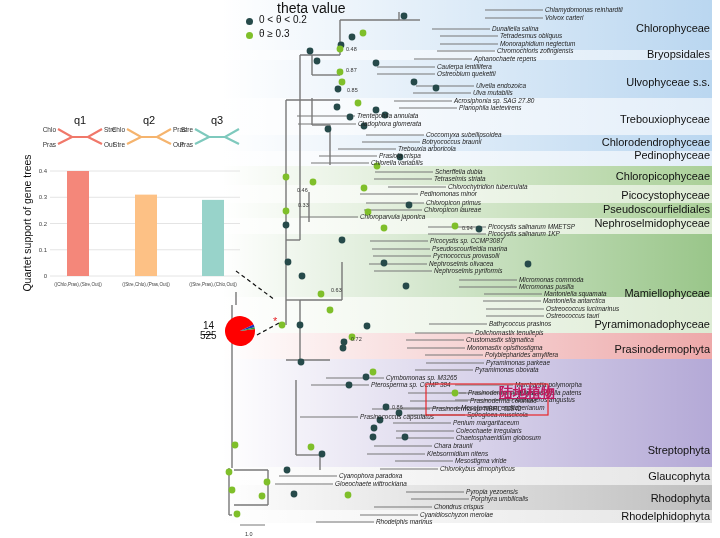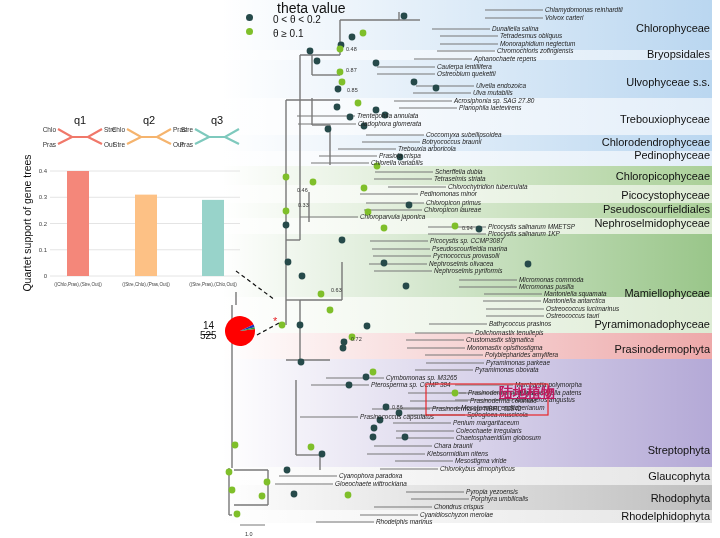--- a/index.html
+++ b/index.html
@@ -2,21 +2,21 @@
 <html><head>
 <meta charset="utf-8">
 <style>
   html,body{margin:0;padding:0;background:#fff;}
   body{width:720px;height:538px;position:relative;overflow:hidden;font-family:"Liberation Sans",sans-serif;}
   #tree{position:absolute;left:0;top:0;}
   .lbl{font-family:"Liberation Sans",sans-serif;font-style:italic;font-size:6.4px;fill:#222;}
   .clade{font-family:"Liberation Sans",sans-serif;font-size:11px;fill:#111;}
   .sup{font-family:"Liberation Sans",sans-serif;font-size:5.5px;fill:#333;}
   .legend-title{position:absolute;left:256px;top:0px;font-size:14px;color:#111;margin-left:21px;}
-  .legend-row{position:absolute;left:246px;font-size:10px;color:#111;display:flex;align-items:flex-start;gap:20px;}
+  .legend-row{position:absolute;left:246px;font-size:10px;color:#111;display:flex;align-items:flex-end;gap:6px;}
   .dot{width:7px;height:7px;border-radius:50%;display:inline-block;}
   #panel{position:absolute;left:0;top:110px;}
   .land{position:absolute;left:499px;top:384px;color:#be185d;font-size:14px;font-weight:bold;font-family:"DejaVu Sans",sans-serif;text-decoration:underline;}
   .pie-num{position:absolute;font-size:10px;color:#111;}
 </style>
 </head>
 <body>
 
 <svg id="tree" width="720" height="538">
   <defs>
@@ -336,21 +336,21 @@
     </g>
 </svg>
 
 <div class="legend-title">theta value</div>
 <div class="legend-row" style="top:14px">
   <span class="dot" style="background:#264a4a"></span>
   <span>0 &lt; θ &lt; 0.2</span>
 </div>
 <div class="legend-row" style="top:28px">
   <span class="dot" style="background:#7fbf2a"></span>
-  <span>θ ≥ 0.1</span>
+  <span>θ ≥ 0.3</span>
 </div>
 
 <div class="pie-num" style="left:203px;top:320px">14</div>
 <div style="position:absolute;left:203px;top:334px;width:10px;height:1px;background:#111"></div>
 <div class="pie-num" style="left:200px;top:330px">525</div>
 
 <div class="land">陆地植物</div>
 
 <svg id="panel" width="240" height="200">
   <g id="quartets">

